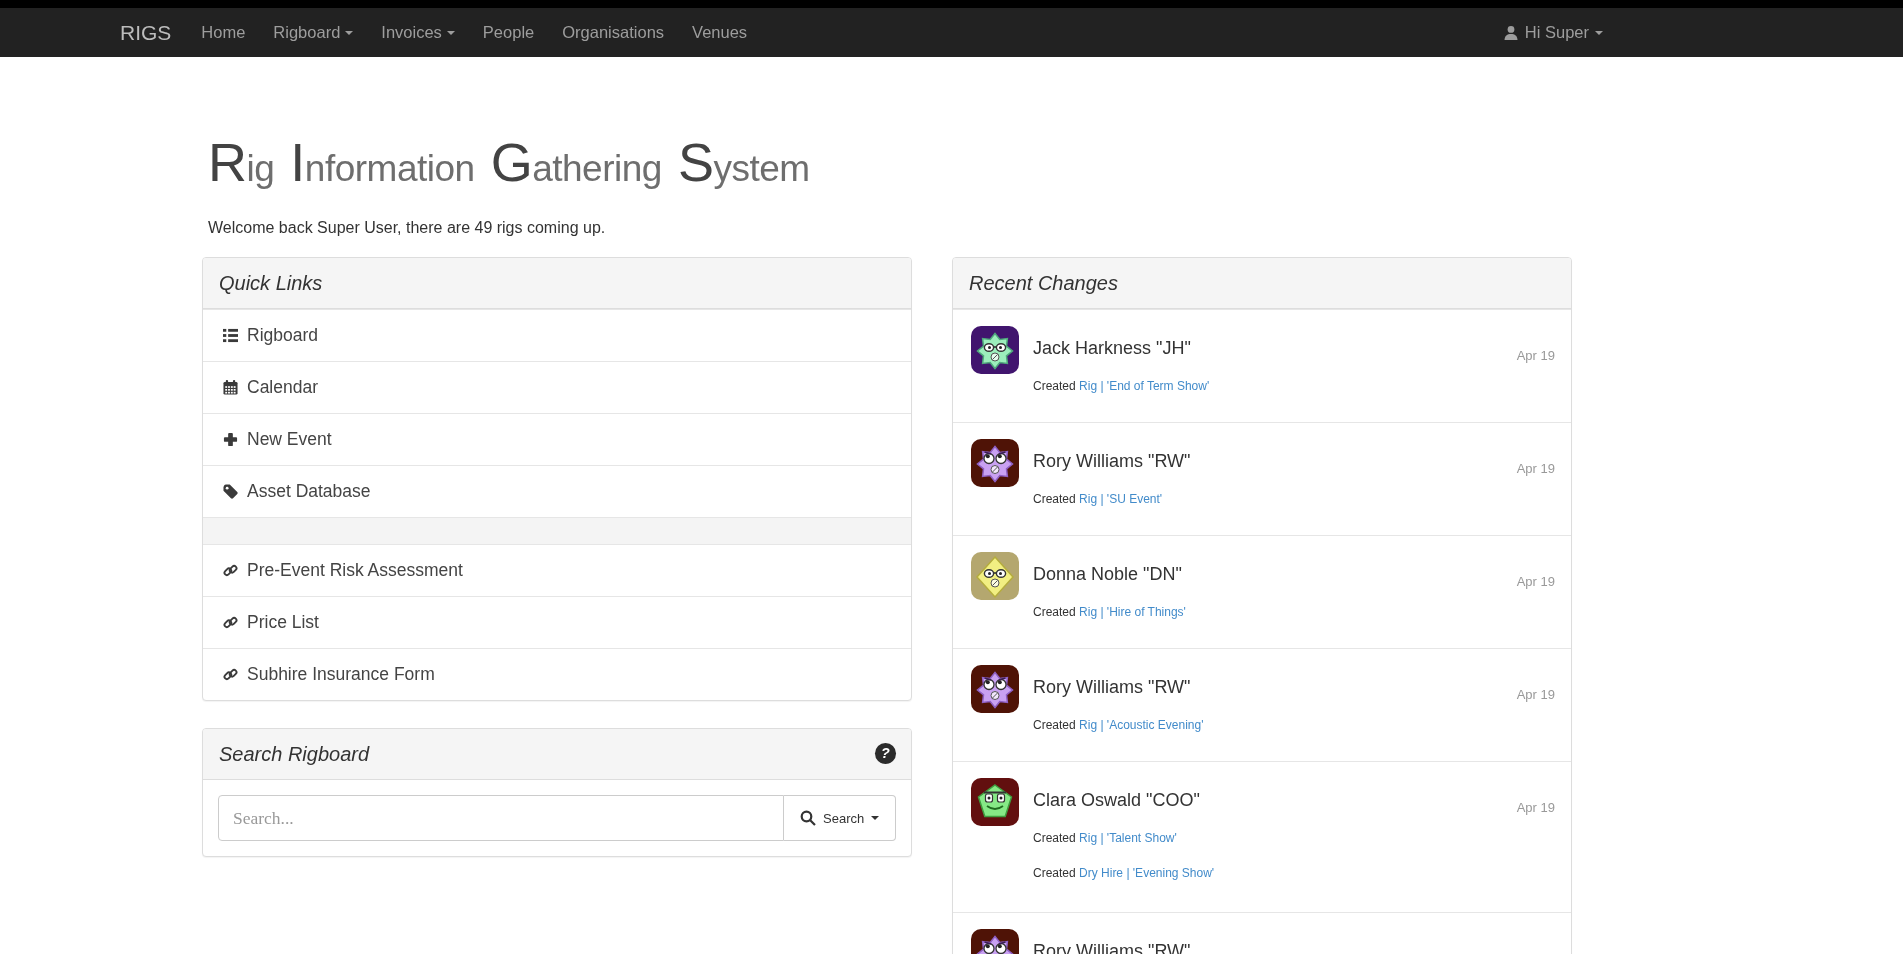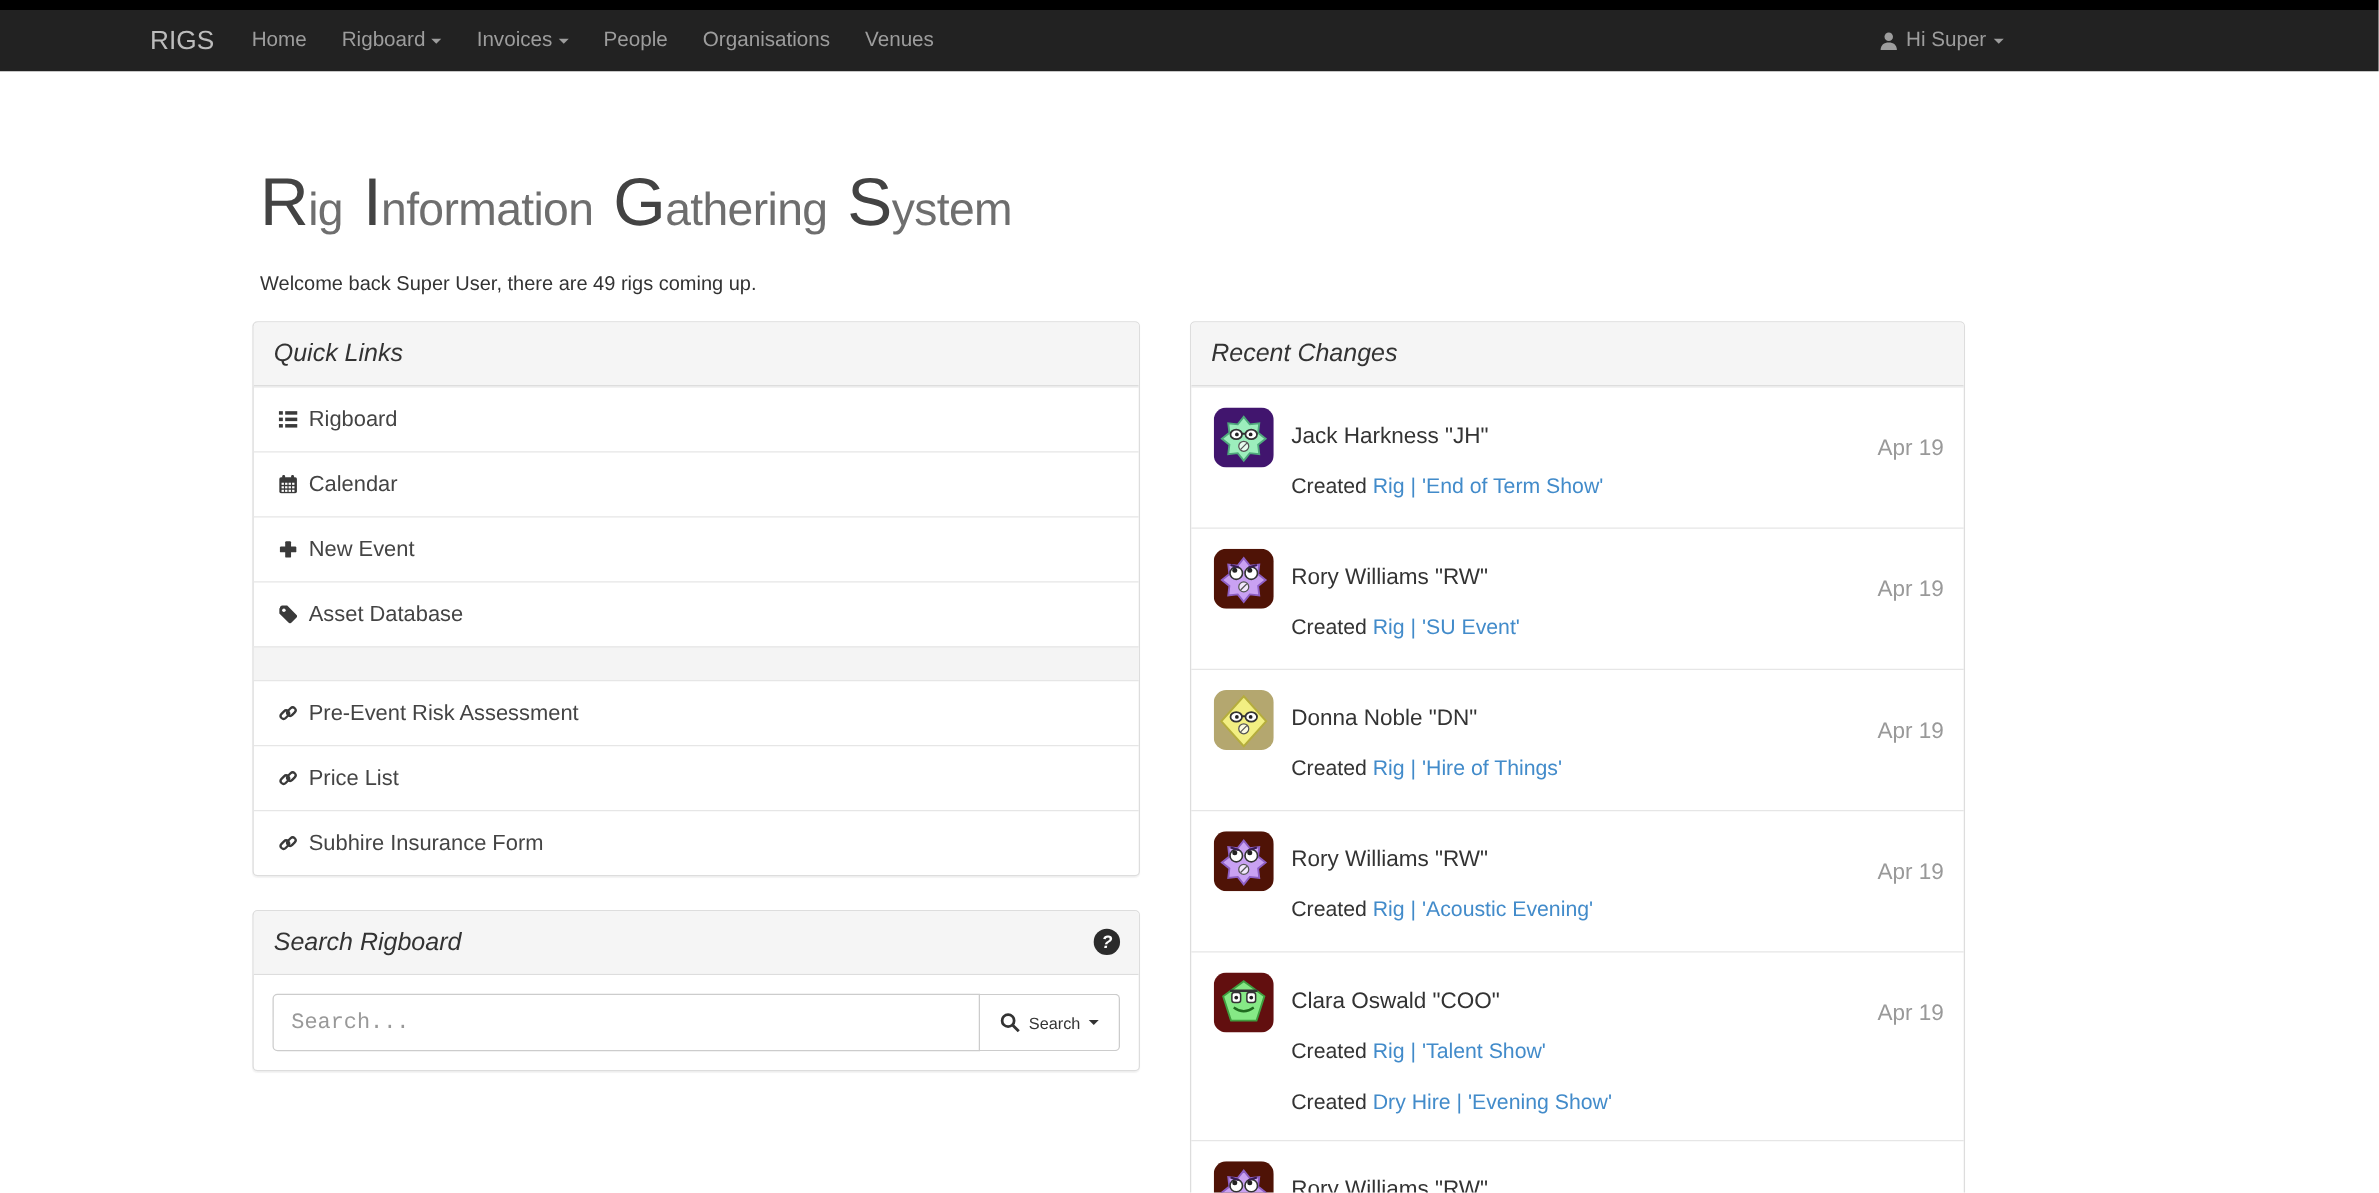--- a/index.html
+++ b/index.html
@@ -45,40 +45,40 @@
   .ql-item:first-of-type { border-top:none; }
   .ql-item svg { flex:0 0 auto; }
   .ql-sep { height:27px; background:#f4f4f4; border-top:1px solid #e6e6e6; }
 
   
   .panel.search { margin-top:27px; }
   .help-badge { position:absolute; right:14px; top:13px; width:23px; height:23px; cursor:pointer; }
   .panel-body { padding:15px; }
   .input-group { display:flex; }
   .search-input { width:568px; height:46px; border:1px solid #ccc; border-radius:4px 0 0 4px;
-    padding:0 14px; font-size:17.5px; font-family:Liberation Mono, monospace; color:#555; outline:none; }
+    padding:0 14px; font-size:17.5px; font-family:Liberation Serif, serif; color:#555; outline:none; }
   .search-input::placeholder { color:#999; }
   .search-btn { width:112px; height:46px; border:1px solid #ccc; border-left:none;
     background:#fff; border-radius:0 4px 4px 0; font-size:13px; color:#333;
     display:flex; align-items:center; justify-content:center; gap:7px; cursor:pointer;
     font-family:"Liberation Sans",sans-serif; }
   .search-btn .caret { border-top-color:#333; }
 
   
   .entry { position:relative; border-top:1px solid #e6e6e6; padding:16px 16px 0 18px; height:113px; }
   .entry:first-of-type { border-top:none; }
   .entry.tall { height:151px; }
   .entry.cut { height:auto; }
   .avatar { position:absolute; left:18px; top:16px; width:48px; height:48px; }
   .entry-body { margin-left:62px; }
   .entry-name { font-size:18px; color:#333; margin-top:12px; }
-  .entry-action { font-size:17px; margin-top:20px; }
+  .entry-action { font-size:12px; margin-top:20px; }
   .entry-action + .entry-action { margin-top:21px; }
   .entry-action a { color:#428bca; text-decoration:none; }
-  .entry-date { position:absolute; right:16px; top:38px; font-size:18px; color:#999; }
+  .entry-date { position:absolute; right:16px; top:38px; font-size:13px; color:#999; }
 </style>
 </head>
 <body>
 
 <div class="top-strip"></div>
 <nav class="navbar">
   <a class="brand" href="#">RIGS</a>
   <ul class="nav-links">
     <li>
         <a href="#">

